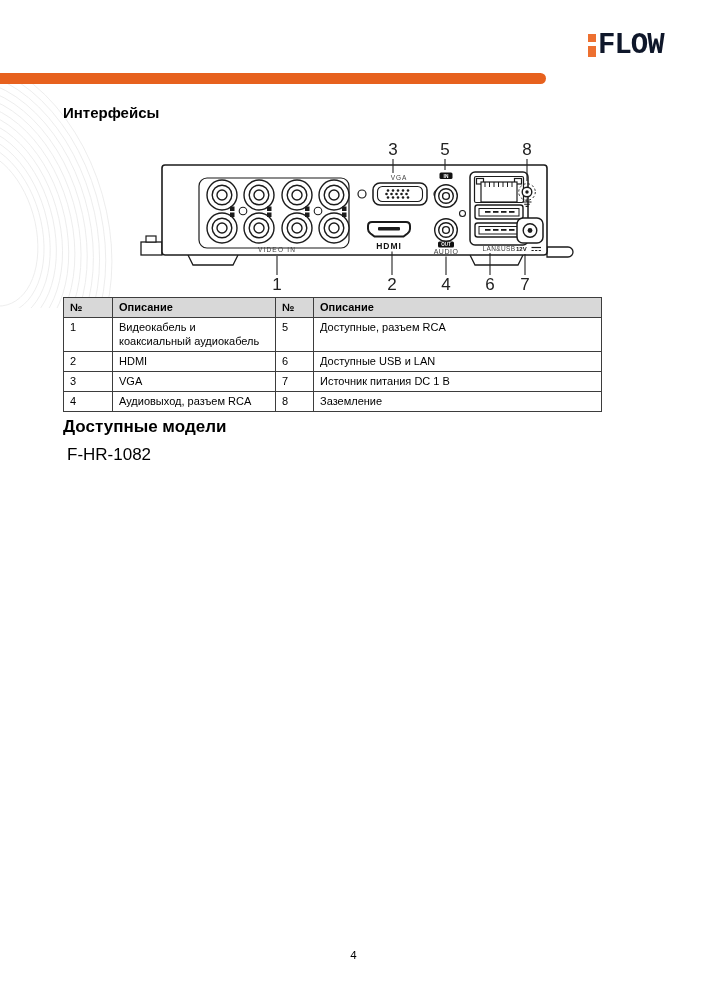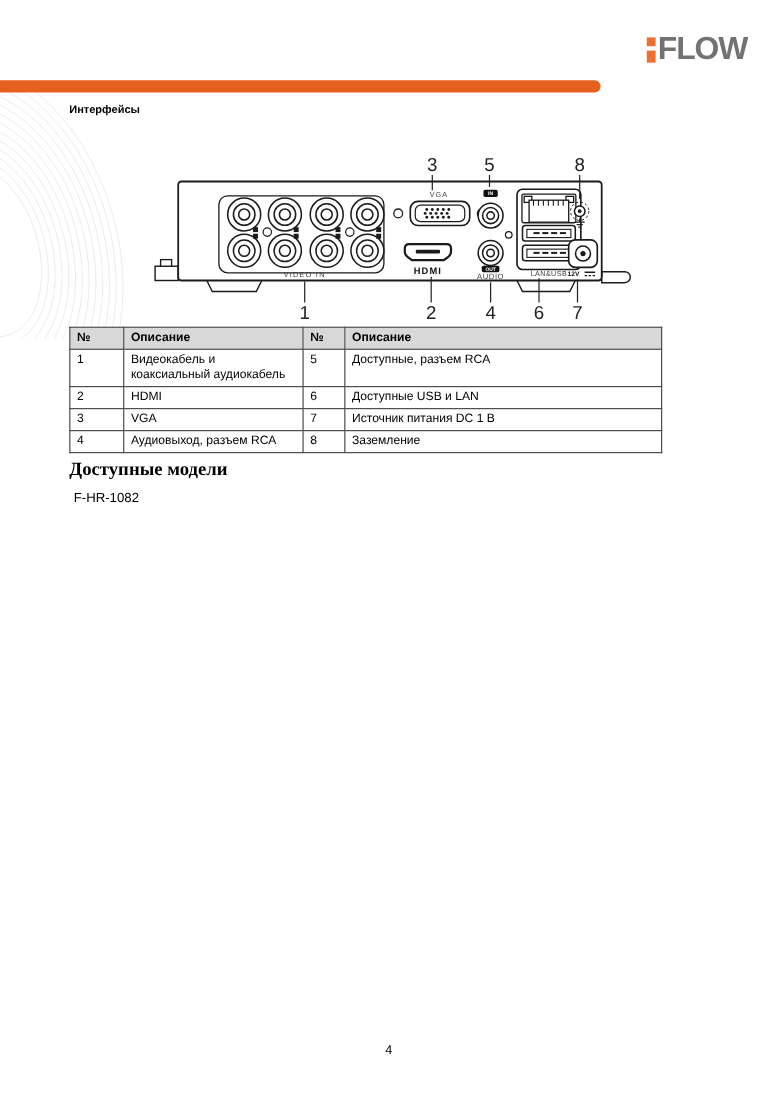--- a/index.html
+++ b/index.html
@@ -10,51 +10,51 @@
     font-family:"Liberation Sans","DejaVu Sans",sans-serif; color:#000;
   }
   
   .swirl { position:absolute; left:0; top:78px; width:130px; height:230px; }
   
   .logo { position:absolute; left:588px; top:34px; display:flex; align-items:flex-end; }
   .logo-i { display:flex; flex-direction:column; margin-right:2px; }
   .logo-i .dot  { width:8px; height:8px;  background:#ED7030; }
   .logo-i .stem { width:8px; height:11px; background:#ED7030; margin-top:4px; }
   .logo-text {
-    font-family:Liberation Sans, sans-serif;
+    font-family:Liberation Mono, monospace;
     font-size:29px; font-weight:bold; letter-spacing:-1px;
-    color:#737373; line-height:23px;
+    color:#0f172a; line-height:23px;
   }
   .accent-bar {
     position:absolute; left:0; top:73px; width:546px; height:11px;
     background:#E7611E; border-radius:0 6px 6px 0;
   }
   .h-interfaces {
-    position:absolute; left:63px; top:92px;
-    font-size:10px; font-weight:bold; line-height:18px;
+    position:absolute; left:63px; top:104px;
+    font-size:15px; font-weight:bold; line-height:18px;
   }
   .diagram { position:absolute; left:135px; top:128px; width:450px; height:170px; }
   .diagram text { font-family:"Liberation Sans","DejaVu Sans",sans-serif; }
 
   table.iface {
     position:absolute; left:63px; top:297px; width:538px;
     border-collapse:collapse; table-layout:fixed;
     font-size:11px; line-height:14px;
   }
   table.iface th, table.iface td {
     border:1px solid #3d3d3d; padding:2px 6px 3px 6px;
     text-align:left; vertical-align:top; font-weight:normal;
     overflow:hidden;
   }
   table.iface th { background:#d8d8d8; font-weight:bold; }
   .h-models {
     position:absolute; left:63px; top:416px;
-    font-size:17px; font-weight:bold; line-height:22px;font-family:Liberation Serif, serif;
-  }
-  .model-name { position:absolute; left:67px; top:445px; font-size:12px; }
+    font-size:17px; font-weight:bold; line-height:22px;
+  }
+  .model-name { position:absolute; left:67px; top:445px; font-size:17px; }
   .page-number {
     position:absolute; left:0; top:949px; width:707px;
     text-align:center; font-size:11.5px;
   }
 </style>
 </head>
 <body>
 
 <div class="page">
 

